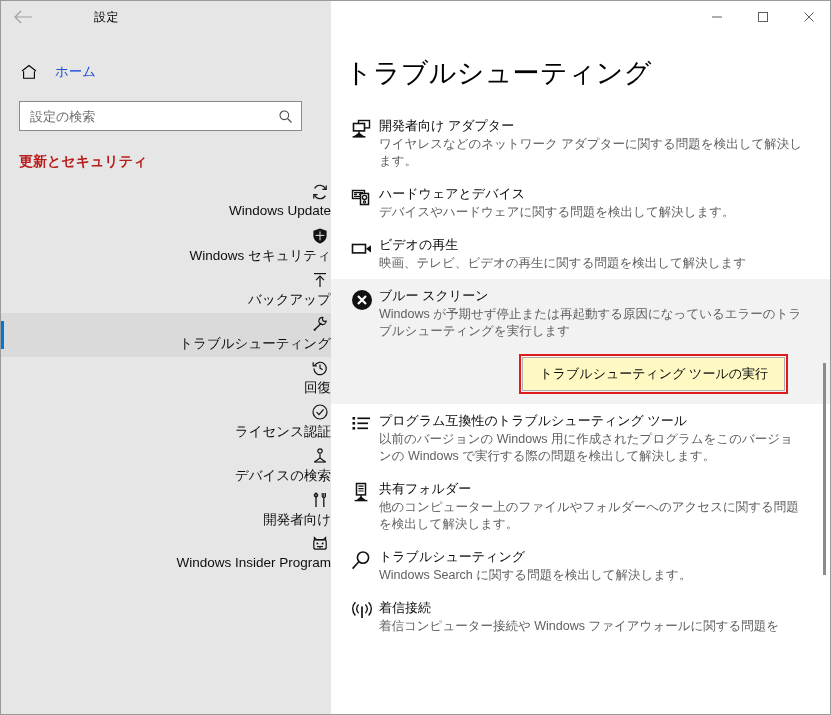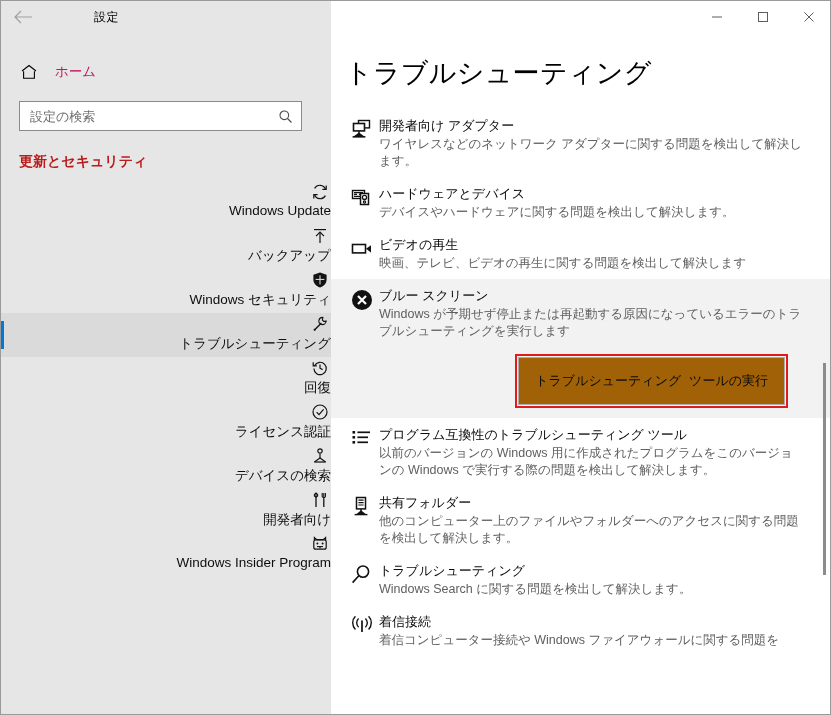--- a/index.html
+++ b/index.html
@@ -92,21 +92,21 @@
   .home-icon {
     width: 22px;
     height: 22px;
     display: flex;
     align-items: center;
     justify-content: center;
     color: #000;
   }
   .home-label {
     font-size: 13.5px;
-    color: #be185d;
+    color: #1d4ed8;
     margin-left: 15px;
   }
 
   .search-wrap {
     margin: 12px 0 0 18px;
     width: 283px;
     height: 30px;
     background: #ffffff;
     border: 1px solid #8a8a8a;
     box-sizing: border-box;
@@ -220,26 +220,26 @@
     justify-content: flex-end;
     margin-top: 14px;
     padding-right: 14px;
   }
   .action-btn-frame {
     border: 2px solid #e01b1b;
     padding: 1px;
     display: inline-block;
   }
   .action-btn {
-    background: #a16207;
+    background: #fef9c3;
     border: 1px solid #adadad;
-    font-family: Liberation Mono, monospace;
+    font-family: Liberation Sans, sans-serif;
     font-size: 13px;
     color: #0a0a0a;
-    padding: 14px 16px;
+    padding: 7px 16px;
     cursor: pointer;
   }
 
   
   .scroll-track {
     position: absolute;
     right: 3px; top: 32px;
     width: 9px;
     height: 683px;
     background: transparent;
@@ -319,38 +319,38 @@
             <path d="M3.5 11.8 A6 6 0 0 0 14.4 12.6" stroke="currentColor" stroke-width="1.2" fill="none"></path>
             <path d="M15.2 2.6 V6.4 H11.4" stroke="currentColor" stroke-width="1.2" fill="none"></path>
             <path d="M2.8 15.4 V11.6 H6.6" stroke="currentColor" stroke-width="1.2" fill="none"></path>
           </svg>
         </span>
         <span class="nav-label">Windows Update</span>
       </div>
 
       <div class="nav-item">
         <span class="nav-icon">
-          <svg width="18" height="18" viewBox="0 0 18 18" fill="none" aria-hidden="true">
-            <path d="M3 2.6 H15" stroke="currentColor" stroke-width="1.2"></path>
-            <path d="M9 5.2 V16" stroke="currentColor" stroke-width="1.2"></path>
-            <path d="M5 9.2 L9 5.2 L13 9.2" stroke="currentColor" stroke-width="1.2" fill="none"></path>
-          </svg>
-        </span>
-        <span class="nav-label">バックアップ</span>
-      </div>
-
-      <div class="nav-item">
-        <span class="nav-icon">
           <svg width="18" height="18" viewBox="0 0 18 18" aria-hidden="true">
             <path d="M9 1.4 L15.6 3.8 V8.6 C15.6 12.6 12.7 15.5 9 16.6 C5.3 15.5 2.4 12.6 2.4 8.6 V3.8 Z" fill="currentColor"></path>
             <path d="M9 4.4 V13.4" stroke="#e6e6e6" stroke-width="1"></path>
             <path d="M4.6 8.4 H13.4" stroke="#e6e6e6" stroke-width="1"></path>
           </svg>
         </span>
         <span class="nav-label">Windows セキュリティ</span>
+      </div>
+
+      <div class="nav-item">
+        <span class="nav-icon">
+          <svg width="18" height="18" viewBox="0 0 18 18" fill="none" aria-hidden="true">
+            <path d="M3 2.6 H15" stroke="currentColor" stroke-width="1.2"></path>
+            <path d="M9 5.2 V16" stroke="currentColor" stroke-width="1.2"></path>
+            <path d="M5 9.2 L9 5.2 L13 9.2" stroke="currentColor" stroke-width="1.2" fill="none"></path>
+          </svg>
+        </span>
+        <span class="nav-label">バックアップ</span>
       </div>
 
       <div class="nav-item selected">
         <span class="nav-icon">
           <svg width="18" height="18" viewBox="0 0 18 18" fill="none" aria-hidden="true">
             <path d="M11.6 2.4 A3.6 3.6 0 1 0 14.8 7.4 L15.2 6.2 L12.8 6.4 L11.4 5 L11.9 2.6 Z" stroke="currentColor" stroke-width="1.1" fill="none"></path>
             <path d="M10.4 8 L3.2 15.2" stroke="currentColor" stroke-width="1.4"></path>
             <circle cx="3.6" cy="14.8" r="1" fill="currentColor"></circle>
           </svg>
         </span>

